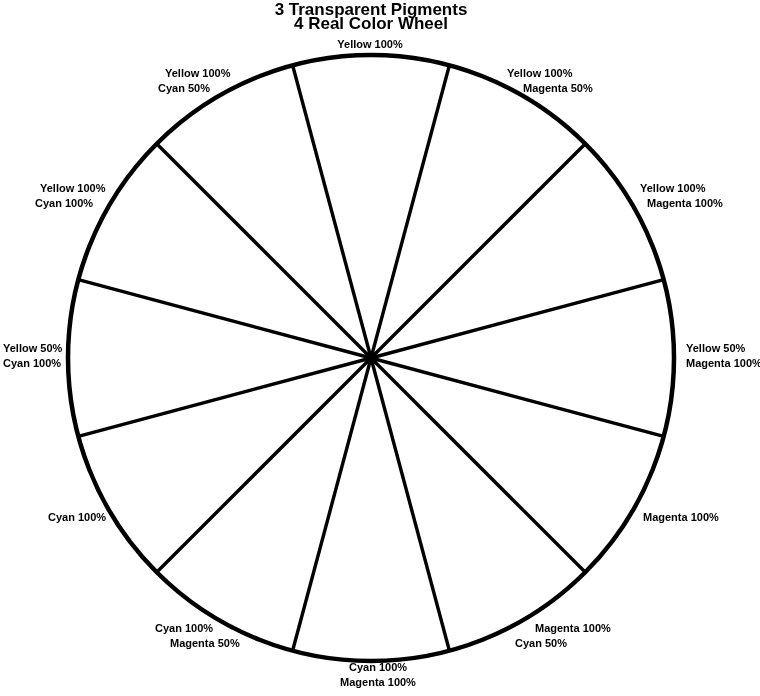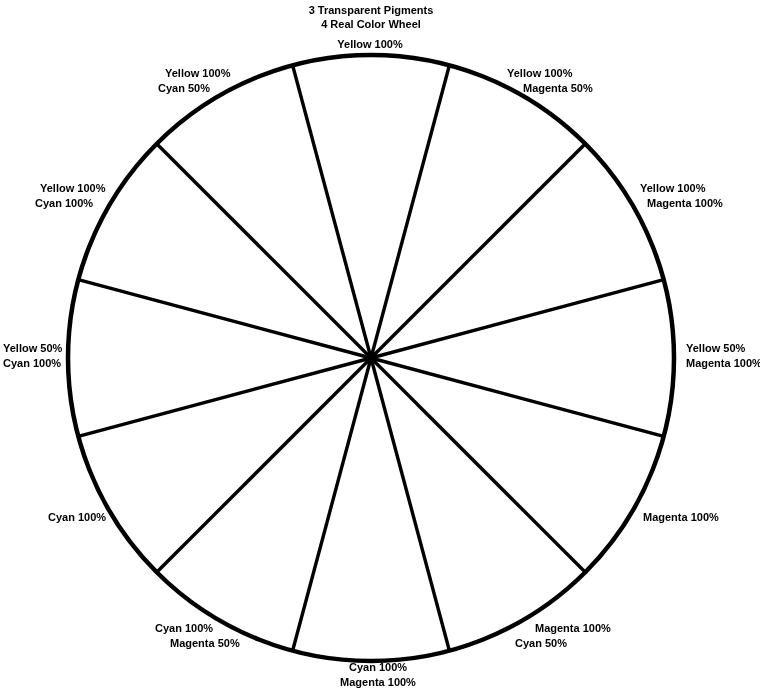--- a/index.html
+++ b/index.html
@@ -28,21 +28,21 @@
     line-height: 15px;
     white-space: nowrap;
   }
   .lbl.center { text-align: center; }
   .title-block {
     position: absolute;
     left: 271px;
     top: 3px;
     width: 200px;
     text-align: center;
-    font-size: 11px;
+    font-size: 17px;
     font-weight: bold;
     color: #000000;
     line-height: 14px;
     white-space: nowrap;
   }
 </style>
 </head>
 <body>
 
 <div class="stage">

